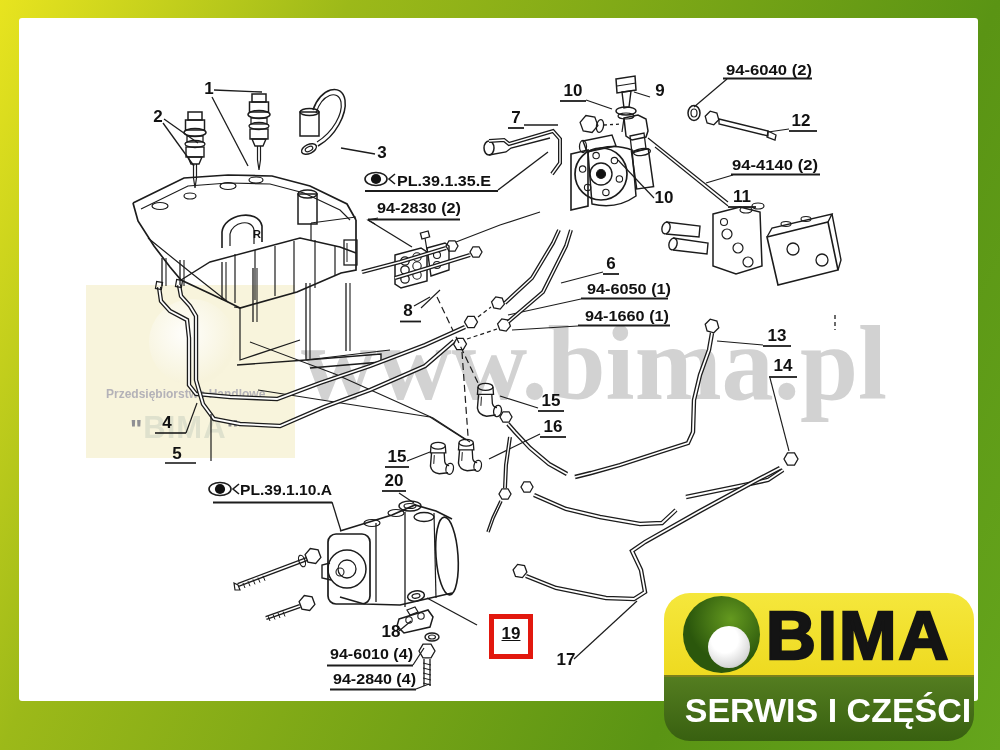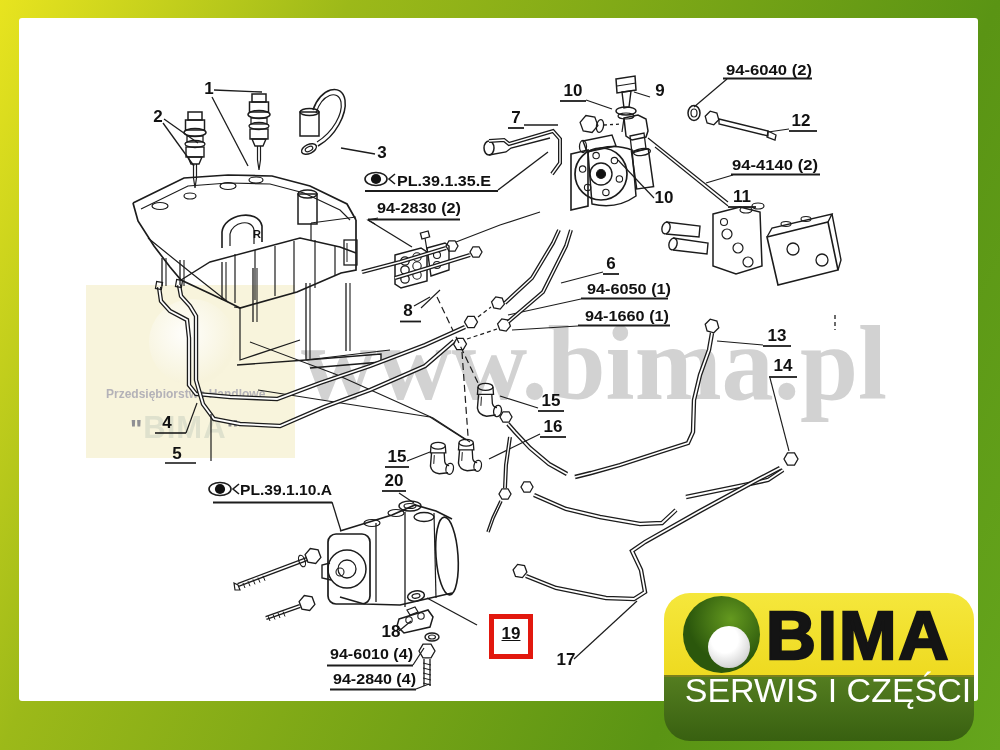--- a/index.html
+++ b/index.html
@@ -13,22 +13,22 @@
 #paletxt2{position:absolute;left:130px;top:410px;font-size:31px;font-weight:bold;color:#dfe1cd;letter-spacing:1px;}
 #paletxt2 .q{color:#8f8f93;font-size:26px;}
 
 svg{position:absolute;left:0;top:0;filter:blur(0.35px);}
 #redbox{position:absolute;left:475px;top:614px;width:34px;height:35px;background:#fff;
  border:5px solid #e2180e;color:#111;font-size:17px;font-weight:bold;text-align:center;line-height:30px;margin-left:14px;}
 #redbox u{text-decoration:underline;}
 #logo{position:absolute;left:664px;top:593px;width:310px;height:148px;border-radius:26px;overflow:hidden;}
 #logotop{position:absolute;left:0;top:0;width:100%;height:83px;background:linear-gradient(180deg,#f5e73c,#eeda20);}
 #logobot{position:absolute;left:0;top:82px;width:100%;height:66px;background:linear-gradient(180deg,#547d20,#386010);border-top:2px solid #7a7f1e;box-sizing:border-box;}
-#logoserwis{position:absolute;left:0;top:78px;width:100%;text-align:center;color:#fff;
- font-size:34px;font-weight:normal;letter-spacing:0px;white-space:nowrap;padding-left:9px;}
+#logoserwis{position:absolute;left:0;top:98px;width:100%;text-align:center;color:#fff;
+ font-size:34px;font-weight:bold;letter-spacing:0px;white-space:nowrap;padding-left:9px;}
 #bima{position:absolute;left:102px;top:3px;font-size:69px;font-weight:bold;color:#141414;
  letter-spacing:2px;-webkit-text-stroke:2.5px #141414;}
 #ball{position:absolute;left:19px;top:3px;width:77px;height:77px;border-radius:50%;
  background:radial-gradient(circle at 62% 30%,#64991f,#2b570c 60%);}
 #ball2{position:absolute;left:44px;top:33px;width:42px;height:42px;border-radius:50%;
  background:radial-gradient(circle at 40% 32%,#ffffff 35%,#d9d9d9 70%,#a8a8a8);}
 </style></head>
 <body>
 <div id="paper"></div>
 <div id="pale"></div>

